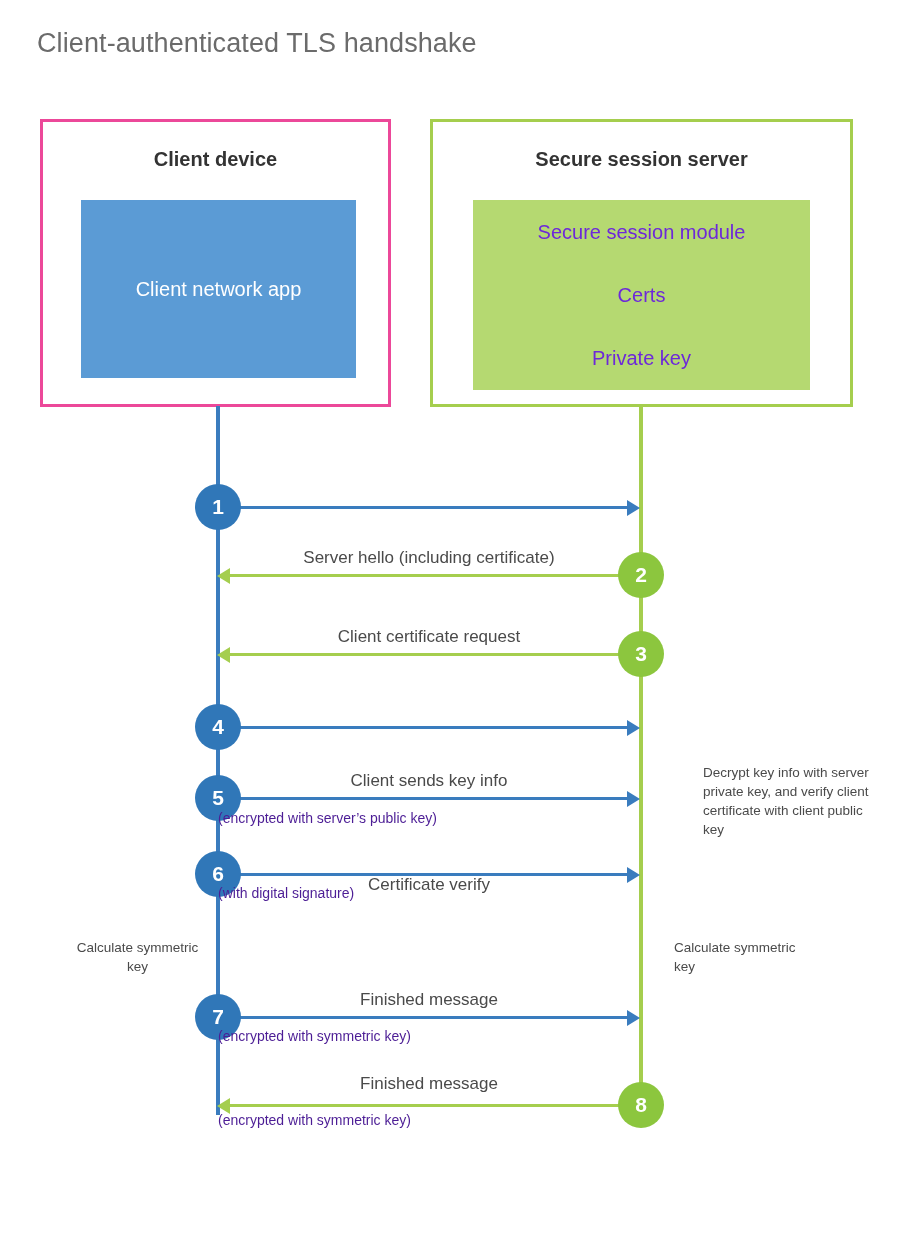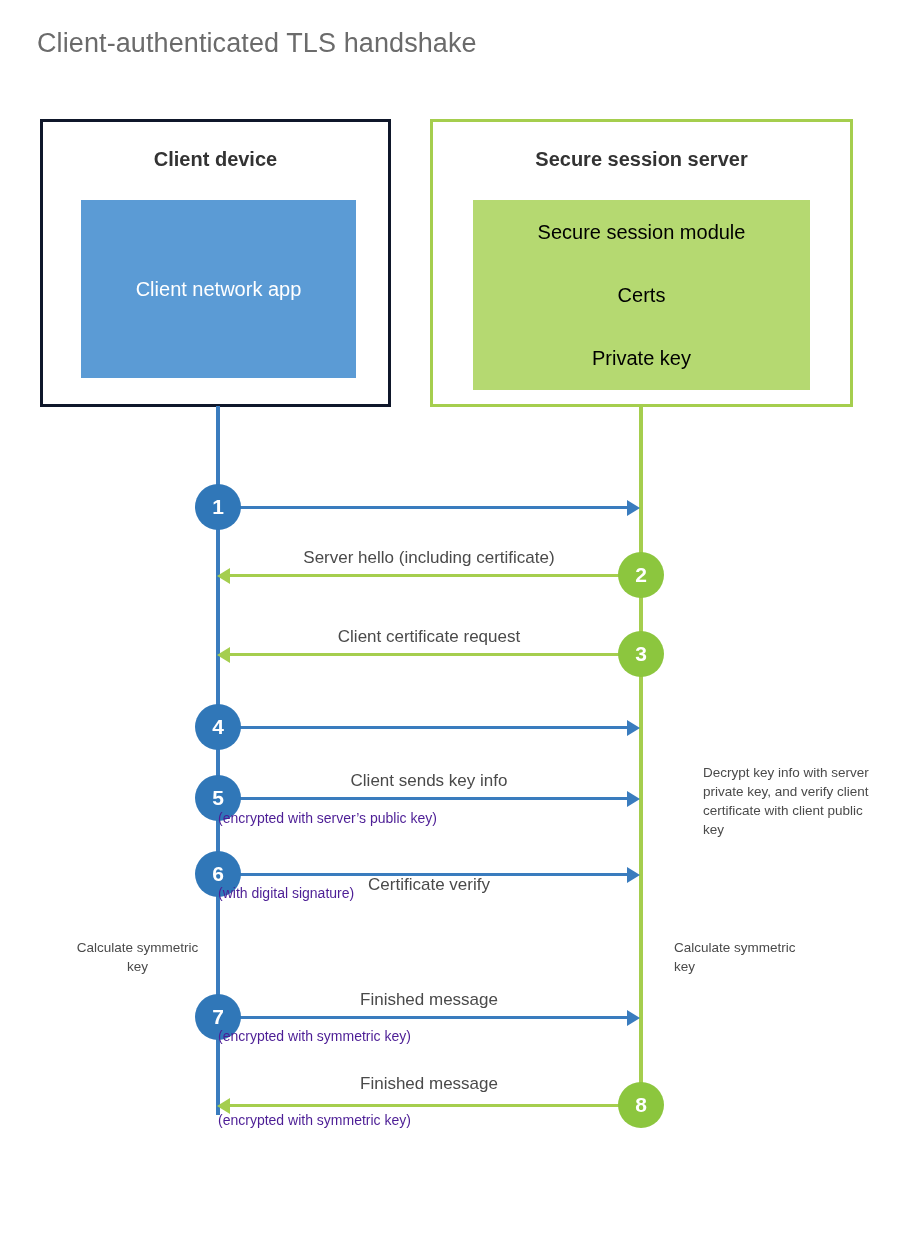--- a/index.html
+++ b/index.html
@@ -35,21 +35,21 @@
   .actor-box {
     position: absolute;
     background: #ffffff;
     box-sizing: border-box;
   }
   .actor-box.client {
     left: 40px;
     top: 119px;
     width: 351px;
     height: 288px;
-    border: 3px solid #0f172a;
+    border: 3px solid #ec4899;
   }
   .actor-box.server {
     left: 430px;
     top: 119px;
     width: 423px;
     height: 288px;
     border: 3px solid #A5CE4E;
   }
   .actor-title {
     position: absolute;
@@ -80,21 +80,21 @@
     line-height: 1.3;
     padding: 0 26px;
     box-sizing: border-box;
   }
   .server-bar {
     position: absolute;
     left: 40px;
     width: 337px;
     height: 64px;
     background: #B5D971;
-    color: #000000;
+    color: #6d28d9;
     display: flex;
     align-items: center;
     justify-content: center;
     font-size: 20px;
     box-sizing: border-box;
   }
   .server-bar.b0 { top: 78px; }
   .server-bar.b1 { top: 141px; }
   .server-bar.b2 { top: 204px; }
 

